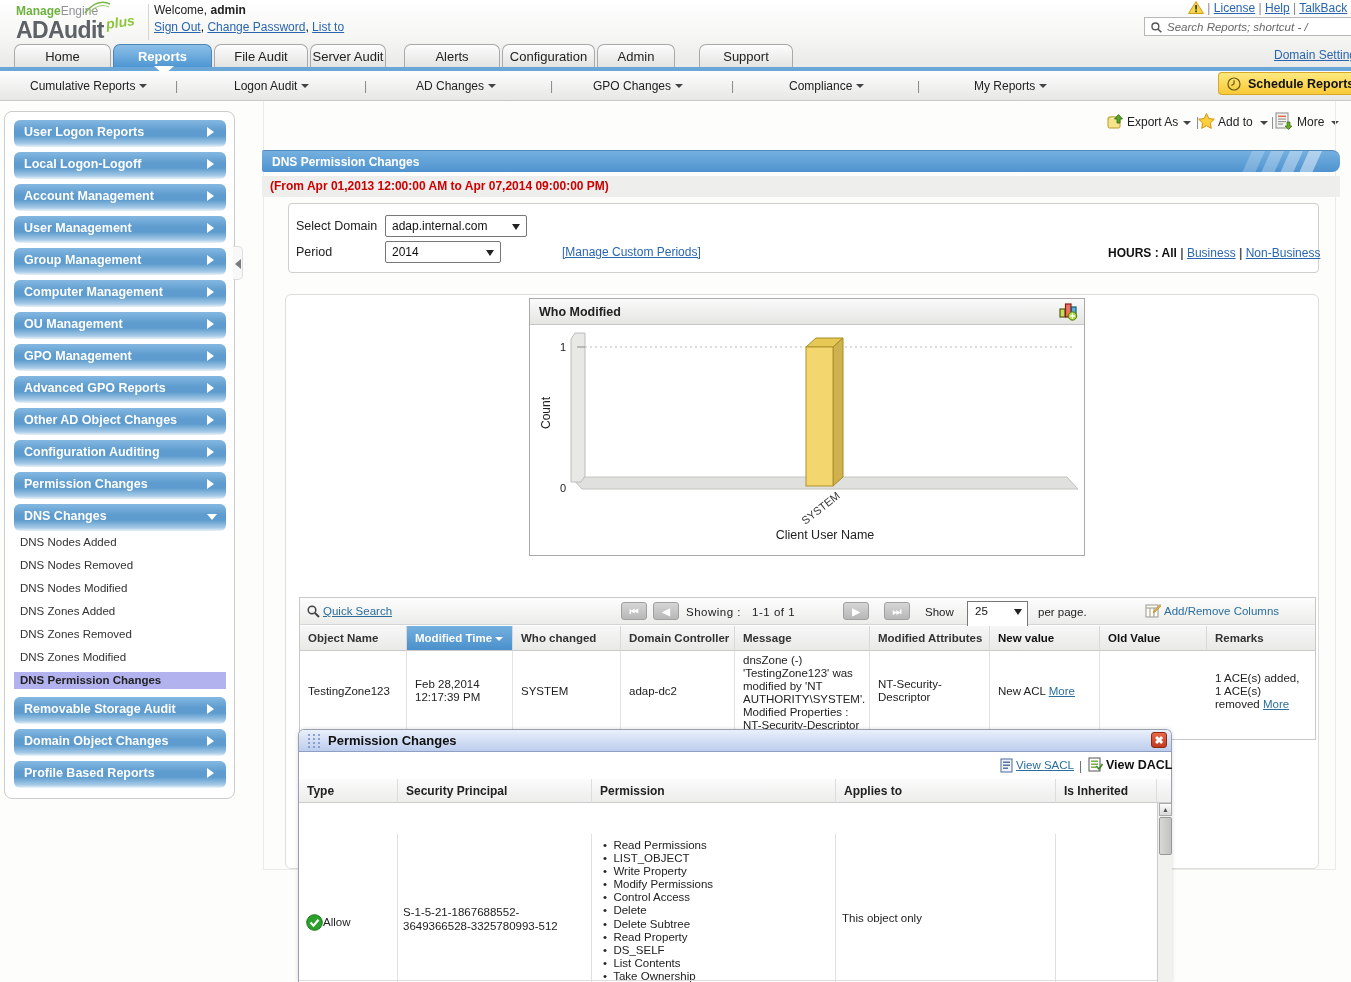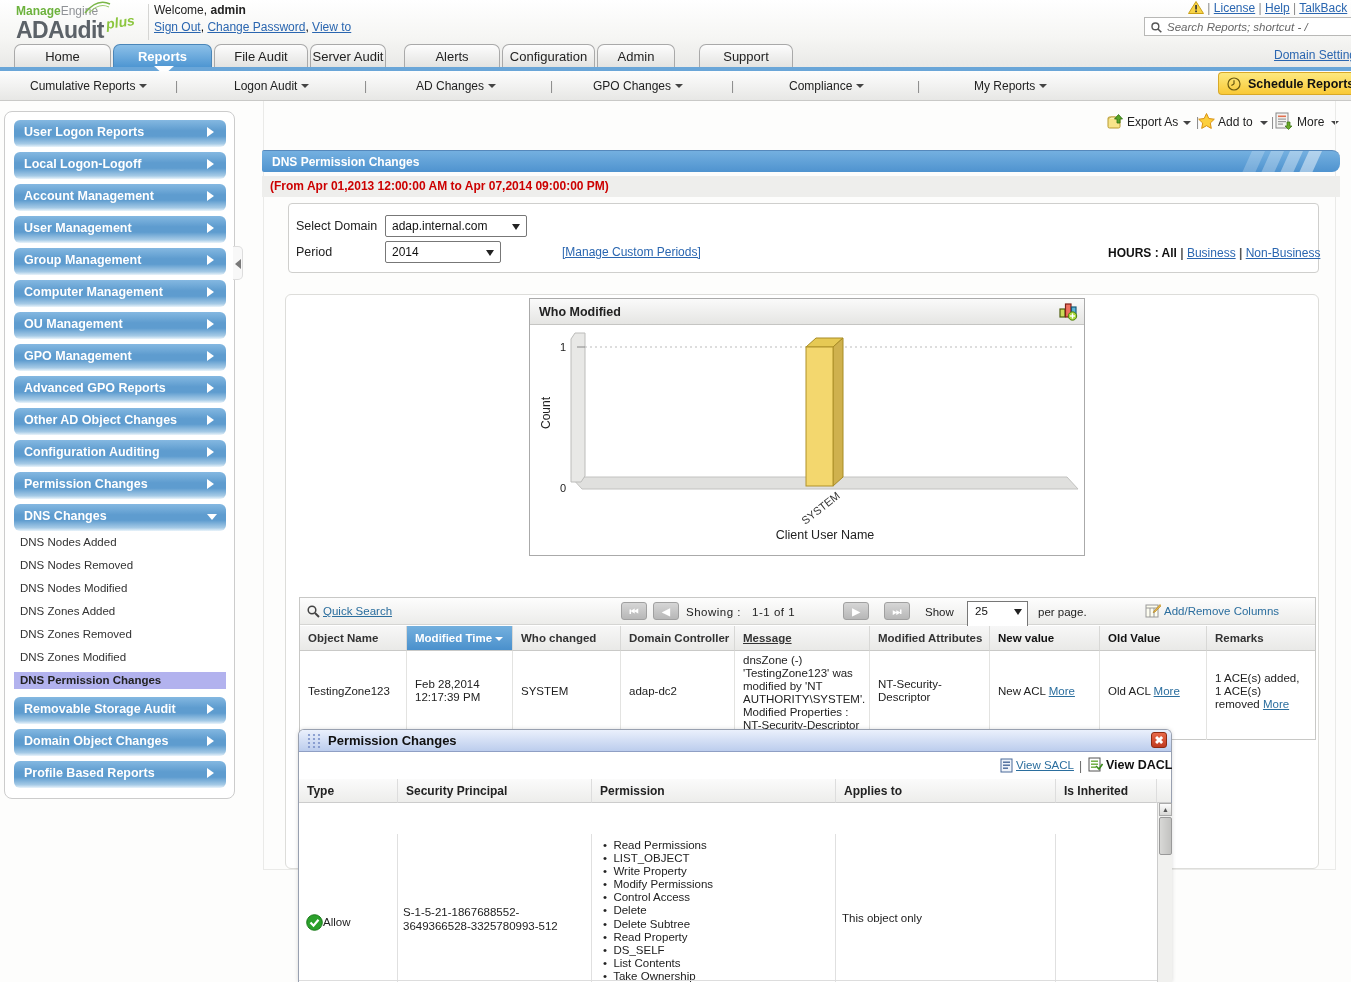--- a/index.html
+++ b/index.html
@@ -68,21 +68,21 @@
 
   <div class="abs" style="left:16px;top:4px;font-size:12px;font-weight:bold;"><span style="color:#6cb23c;">Manage</span><span style="color:#8f9296;font-weight:normal;">Engine</span></div>
   <svg class="abs" style="left:84px;top:0px;" width="28" height="15" viewBox="0 0 28 15">
     <path d="M1 13 Q13 -2 26 4" fill="none" stroke="#7ab648" stroke-width="1.5"></path>
     <path d="M5 13 Q15 2 25 7" fill="none" stroke="#9aca6a" stroke-width="1.1"></path>
   </svg>
   <div class="abs" style="left:16px;top:17px;font-size:23px;font-weight:bold;color:#5c6268;letter-spacing:-0.6px;">ADAudit</div>
   <div class="abs" style="left:106px;top:14px;font-size:14px;font-weight:bold;font-style:italic;color:#8cc63f;transform:rotate(-8deg);">plus</div>
 
   <div class="abs" style="left:154px;top:3px;font-size:12px;color:#222;">Welcome, <b>admin</b></div>
-  <div class="abs" style="left:154px;top:20px;font-size:12px;"><a href="#">Sign Out</a>, <a href="#">Change Password</a>, <a href="#">View to</a></div>
+  <div class="abs" style="left:154px;top:20px;font-size:12px;"><a href="#">Sign Out</a>, <a href="#">Change Password</a>, <a href="#">List to</a></div>
 
   <div class="abs" style="left:1188px;top:1px;width:170px;height:14px;font-size:12px;white-space:nowrap;">
     <svg width="16" height="13" viewBox="0 0 16 13" style="vertical-align:-2px;">
         <polygon points="8,0.5 15.5,12.5 0.5,12.5" fill="#f8d447" stroke="#caa018" stroke-width="1"></polygon>
         <rect x="7.2" y="4" width="1.7" height="4.5" fill="#333"></rect>
         <rect x="7.2" y="9.5" width="1.7" height="1.7" fill="#333"></rect>
       </svg>
     <span style="color:#888;"> | </span><a href="#">License</a><span style="color:#888;"> | </span><a href="#">Help</a><span style="color:#888;"> | </span><a href="#">TalkBack</a>
   </div>
   <div class="abs" style="left:1144px;top:17px;width:207px;height:19px;background:#fff;border:1px solid #b8b8b6;border-right:none;">
@@ -252,33 +252,32 @@
           <line x1="5" y1="5" x2="5" y2="14" stroke="#999" stroke-width="1"></line>
           <line x1="9" y1="5" x2="9" y2="14" stroke="#999" stroke-width="1"></line>
           <path d="M9 8 L15 1.5 l1.2 1.2 L10 9 l-1.8 0.6 z" fill="#e8b84a" stroke="#a87818" stroke-width="0.6"></path>
         </svg>
       <span style="position:absolute;left:864px;top:7px;font-size:11.5px;color:#2b6e9e;">Add/Remove Columns</span>
     </div>
     <div class="hcell" style="left:0px;top:28px;width:107px;">Object Name</div>
     <div class="hcell blue" style="left:107px;top:28px;width:106px;">Modified Time<span style="display:inline-block;width:0;height:0;border-left:4px solid transparent;border-right:4px solid transparent;border-top:4px solid #fff;margin-left:3px;vertical-align:1px;"></span></div>
     <div class="hcell" style="left:213px;top:28px;width:108px;">Who changed</div>
     <div class="hcell" style="left:321px;top:28px;width:114px;">Domain Controller</div>
-    <div class="hcell" style="left:435px;top:28px;width:135px;text-decoration:underline;">Message</div>
+    <div class="hcell" style="left:435px;top:28px;width:135px;">Message</div>
     <div class="hcell" style="left:570px;top:28px;width:120px;">Modified Attributes</div>
     <div class="hcell" style="left:690px;top:28px;width:110px;color:#111;">New value</div>
     <div class="hcell" style="left:800px;top:28px;width:107px;color:#111;">Old Value</div>
     <div class="hcell" style="left:907px;top:28px;width:108px;border-right:none;">Remarks</div>
     <div class="dcell" style="left:0px;top:53px;width:107px;padding-top:34px;">TestingZone123</div>
     <div class="dcell" style="left:107px;top:53px;width:106px;padding-top:27px;">Feb 28,2014<br>12:17:39 PM</div>
     <div class="dcell" style="left:213px;top:53px;width:108px;padding-top:34px;">SYSTEM</div>
     <div class="dcell" style="left:321px;top:53px;width:114px;padding-top:34px;">adap-dc2</div>
     <div class="dcell" style="left:435px;top:53px;width:135px;padding-top:3px;">dnsZone (-)<br>'TestingZone123' was<br>modified by 'NT<br>AUTHORITY\SYSTEM'.<br>Modified Properties :<br>NT-Security-Descriptor</div>
     <div class="dcell" style="left:570px;top:53px;width:120px;padding-top:27px;">NT-Security-<br>Descriptor</div>
     <div class="dcell" style="left:690px;top:53px;width:110px;padding-top:34px;">New ACL <a href="#" style="color:#2b6e9e;">More</a></div>
-    <div class="dcell" style="left:800px;top:53px;width:107px;padding-top:34px;">Old ACL <a href="#" style="color:#2b6e9e;">More</a></div>
     <div class="dcell" style="left:907px;top:53px;width:108px;border-right:none;padding-top:21px;">1 ACE(s) added,<br>1 ACE(s)<br>removed <a href="#" style="color:#2b6e9e;">More</a></div>
   </div>
 
   <div id="popup" class="abs">
     <div class="abs" id="ptitle">
       <svg style="position:absolute;left:8px;top:3px;" width="16" height="16" viewBox="0 0 16 16">
         <g fill="#7a90c8">
             <circle cx="2" cy="2" r="1.1"></circle>
             <circle cx="7" cy="2" r="1.1"></circle>
             <circle cx="12" cy="2" r="1.1"></circle>

